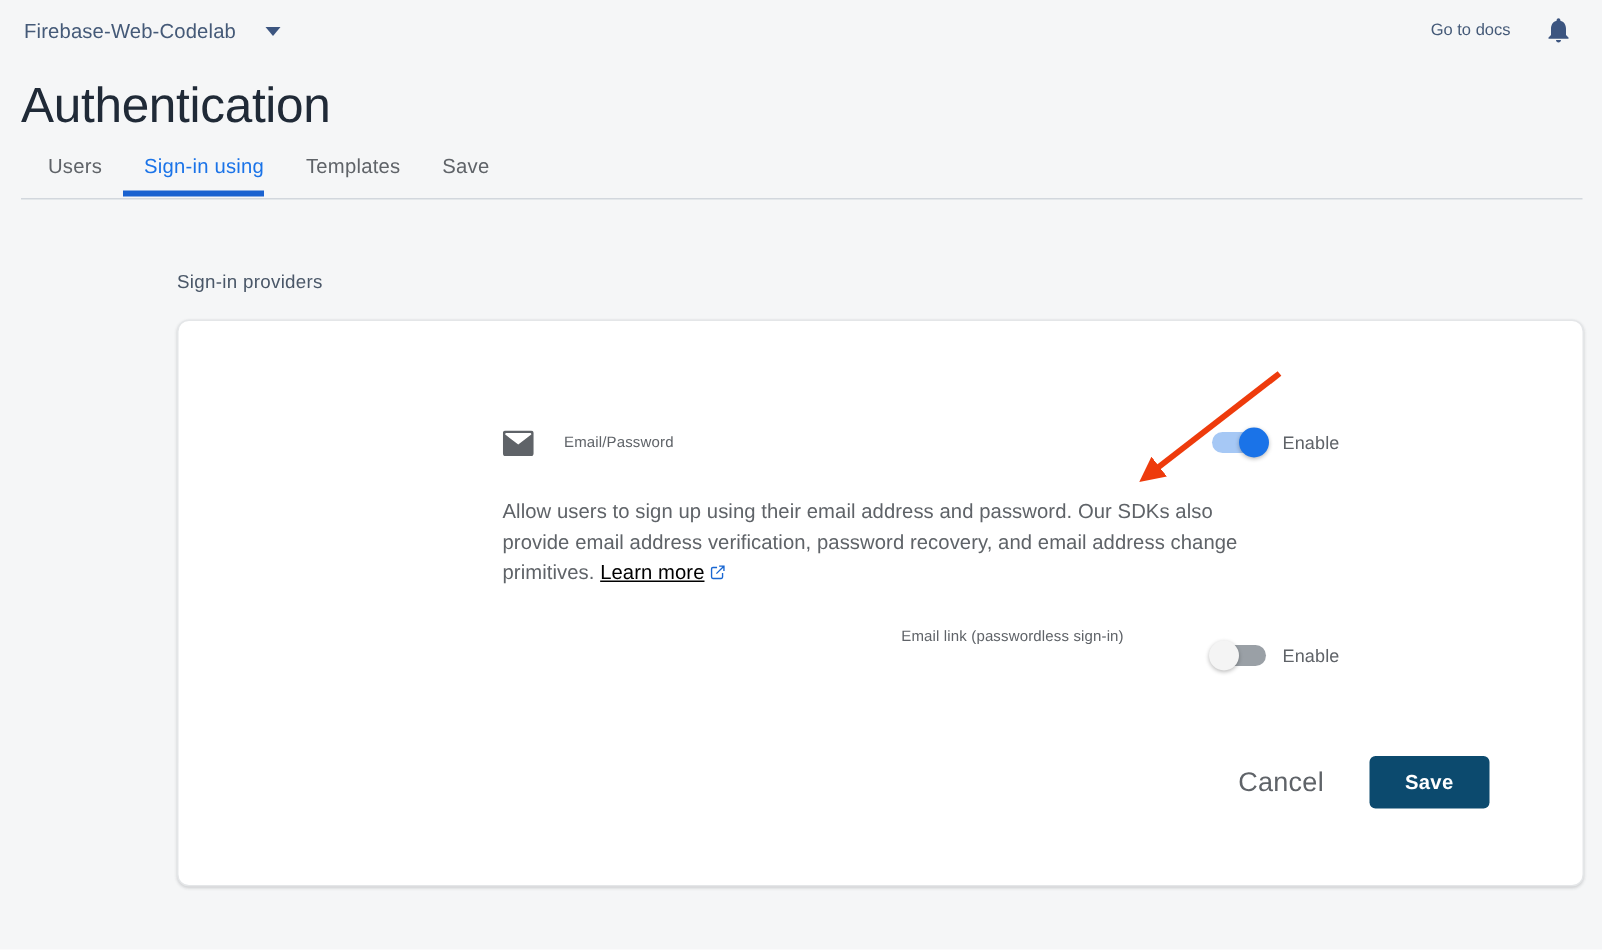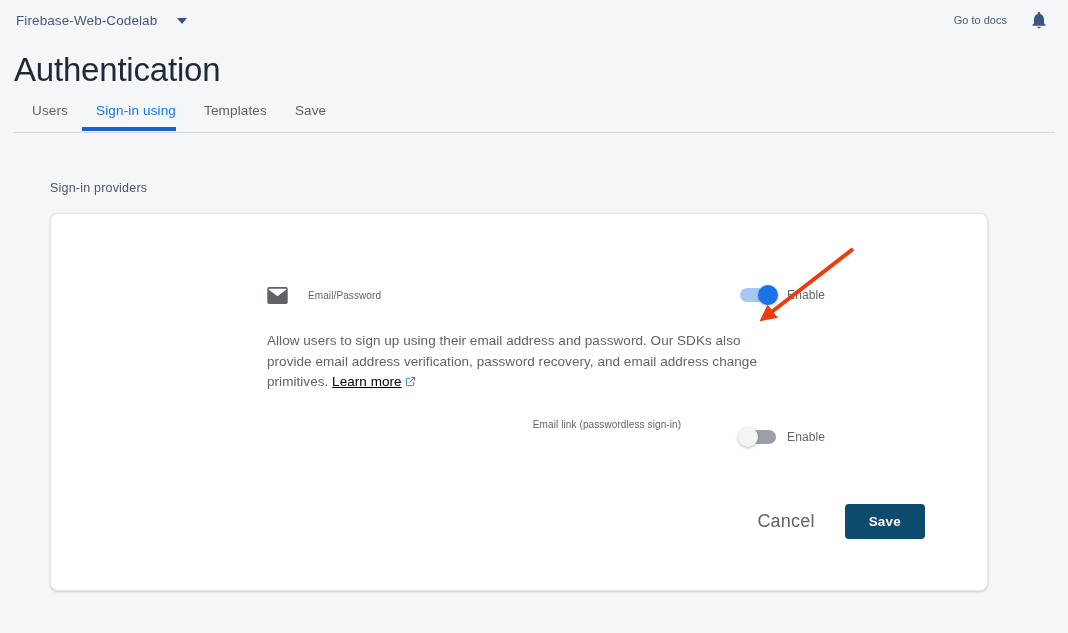--- a/index.html
+++ b/index.html
@@ -117,21 +117,21 @@
     position: absolute;
     left: 14px;
     right: 13px;
     top: 29px;
     height: 1px;
     background: #d2d7dd;
   }
 
   
   .content {
-    padding-left: 50px;
+    padding-left: 118px;
   }
   .section-label {
     font-size: 12.5px;
     color: #4a5768;
     font-weight: 500;
     margin-top: 46px;
     letter-spacing: .2px;
   }
 
   .card {

